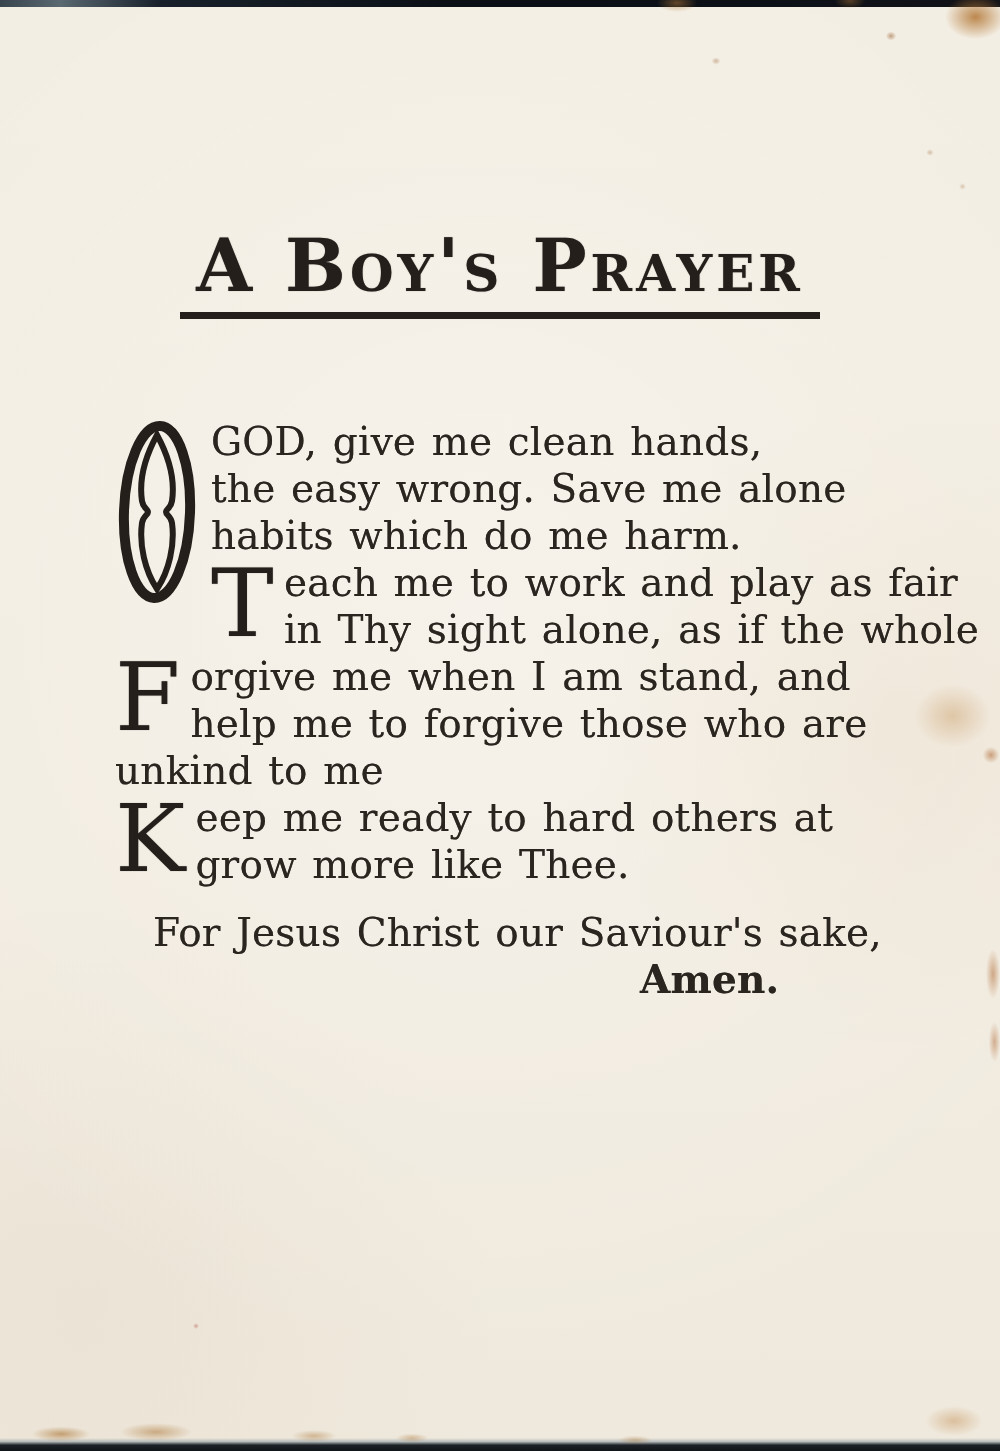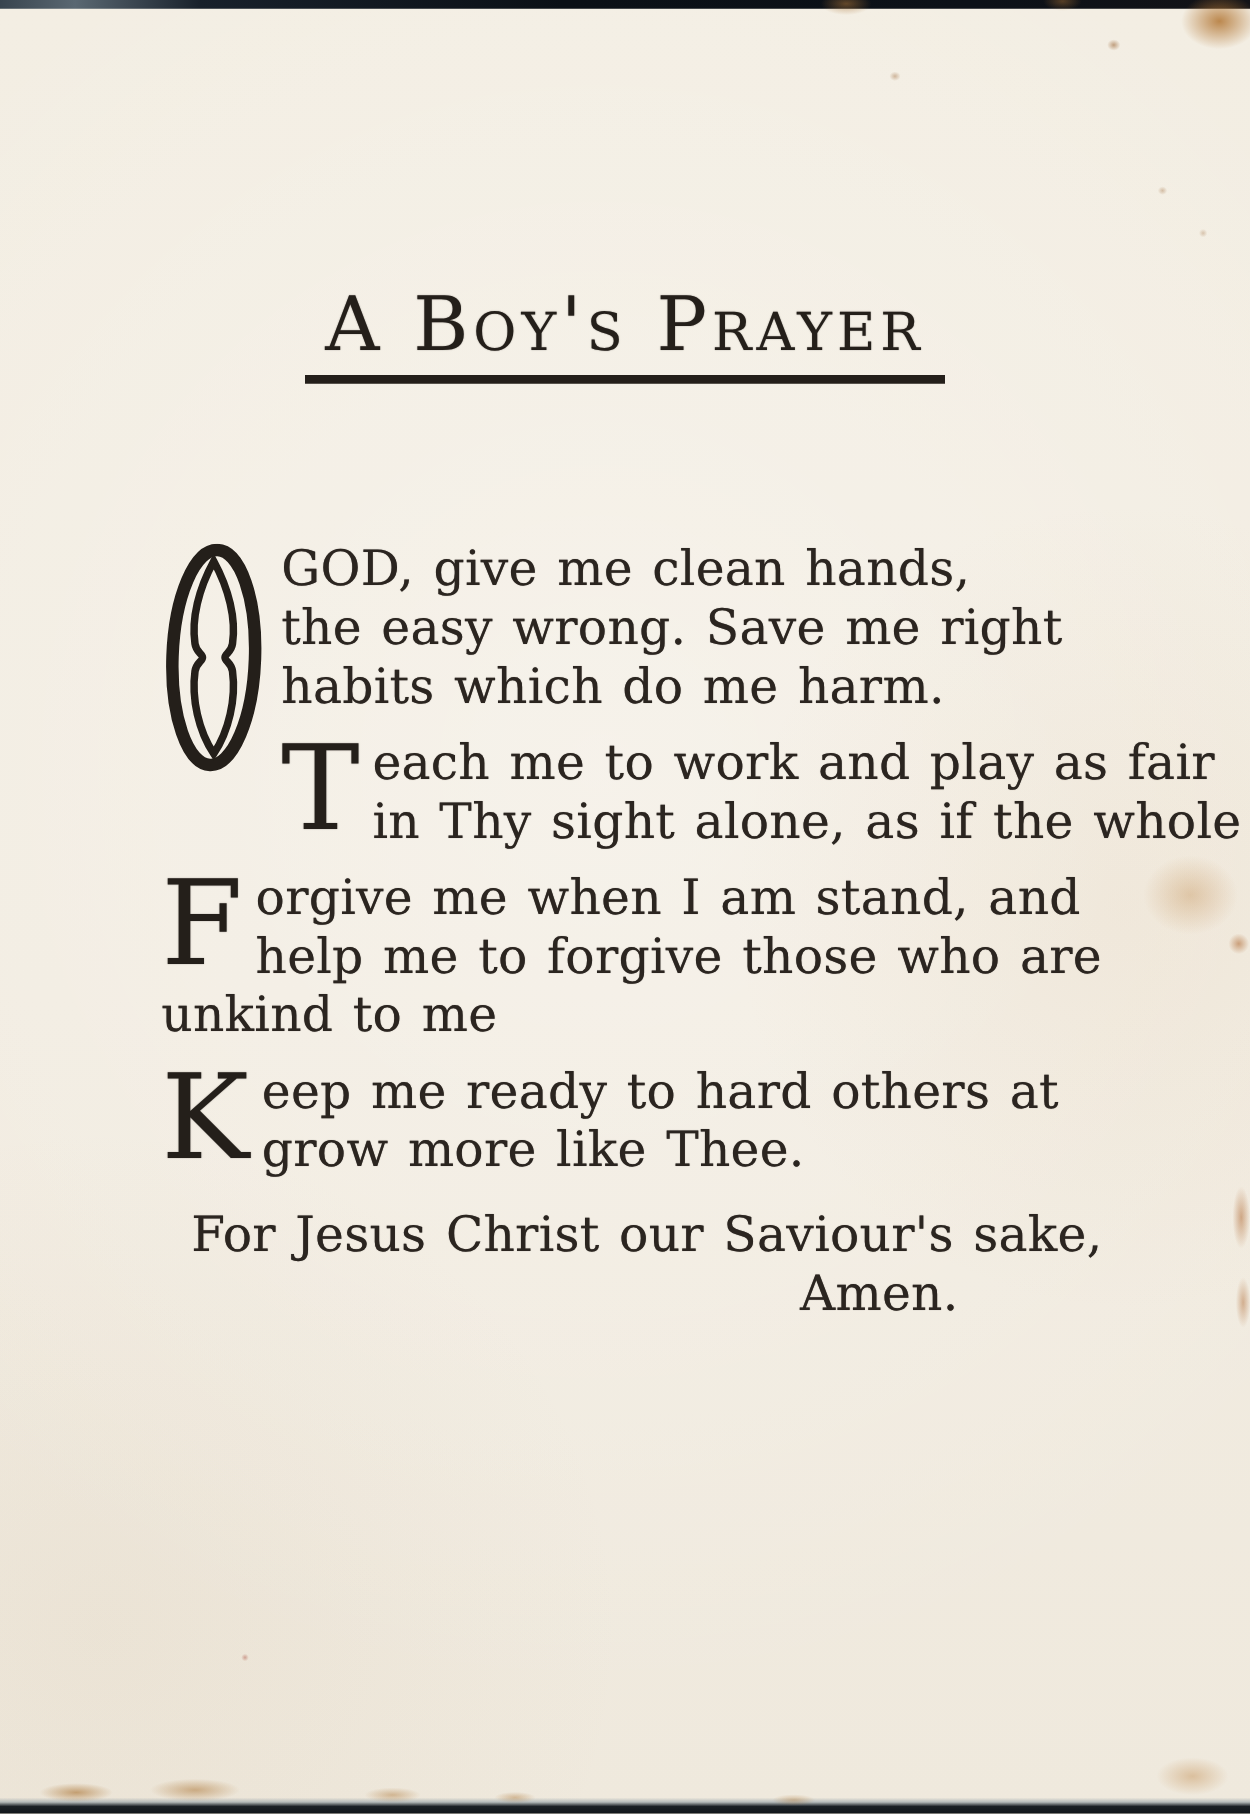--- a/index.html
+++ b/index.html
@@ -47,54 +47,54 @@
   .s15{left:390px;top:1432px;width:44px;height:12px;background:radial-gradient(closest-side,rgba(168,112,46,0.40),rgba(168,112,46,0) 75%);}
   .s16{left:914px;top:1400px;width:80px;height:42px;background:radial-gradient(closest-side,rgba(198,150,94,0.50),rgba(198,150,94,0) 72%);}
   .s17{left:192px;top:1322px;width:8px;height:8px;background:radial-gradient(closest-side,rgba(170,75,60,0.45),rgba(170,75,60,0) 75%);}
   .s18{left:612px;top:1434px;width:46px;height:12px;background:radial-gradient(closest-side,rgba(168,112,46,0.38),rgba(168,112,46,0) 75%);}
 
   
   .title-wrap{position:absolute;top:230px;left:0;width:100%;text-align:center;}
   .title{
     display:inline-block;margin:0;
     font-family:"DejaVu Serif", serif;
-    font-weight:400;
+    font-weight:700;
     font-variant:small-caps;
-    font-size:60px;line-height:1;
+    font-size:72px;line-height:1;
     letter-spacing:4px;
     color:#241f1a;
     border-bottom:7px solid #241f1a;
     padding:0 16px 10px 16px;
     text-shadow:0 0 1px rgba(36,31,26,0.55);
   }
 
   
   .prayer{
     position:absolute;top:418px;left:115px;right:46px;
     font-size:39px;line-height:47px;
     letter-spacing:0.2px;word-spacing:3px;
     color:#2b2520;
     text-shadow:0 0 0.6px rgba(43,37,32,0.65);
   }
   .ln{white-space:nowrap;}
-  .para{margin:14px;}
+  .para{margin:0;}
   .initial-o{
     float:left;width:80px;height:183px;
     margin:3px 14px 0 2px;
   }
   .hidden-letter{position:absolute;width:1px;height:1px;overflow:hidden;clip-path:inset(50%);}
   .dropcap{
     float:left;
     font-size:94px;line-height:84px;
     margin:3px 10px 0 0;
     color:#241f1a;
     text-shadow:0 0 1px rgba(36,31,26,0.55);
   }
   .closing{margin-left:38px;margin-top:21px;}
-  .amen{margin-left:525px;}
+  .amen{margin-left:525px;font-weight:bold;}
 </style>
 </head>
 <body>
 
 <div class="page">
 
   <div class="edge-top"></div>
   <div class="edge-bottom"></div>
 
   <div class="stain s1"></div>
@@ -124,21 +124,21 @@
 
     <div class="para">
       <span class="initial-o">
         <span class="hidden-letter">O</span>
         <svg width="80" height="183" viewBox="0 0 80 183">
           <ellipse cx="40" cy="91" rx="33" ry="86" fill="none" stroke="#241f1a" stroke-width="10" transform="rotate(2 40 91)"></ellipse>
           <path d="M40,14 C52,36 58,60 55,80 C54,87 49,88 49,91 C49,94 54,95 55,102 C58,124 52,150 40,168 C28,150 22,124 25,102 C26,95 31,94 31,91 C31,88 26,87 25,80 C22,60 28,36 40,14 Z" fill="none" stroke="#241f1a" stroke-width="6"></path>
         </svg>
       </span>
       <div class="ln">GOD, give me clean hands,</div>
-      <div class="ln">the easy wrong. Save me right</div>
+      <div class="ln">the easy wrong. Save me alone</div>
       <div class="ln">habits which do me harm.</div>
     </div>
 
     <div class="para">
       <span class="dropcap">T</span>
       <div class="ln">each me to work and play as fair</div>
       <div class="ln">in Thy sight alone, as if the whole</div>
     </div>
 
     <div class="para">

